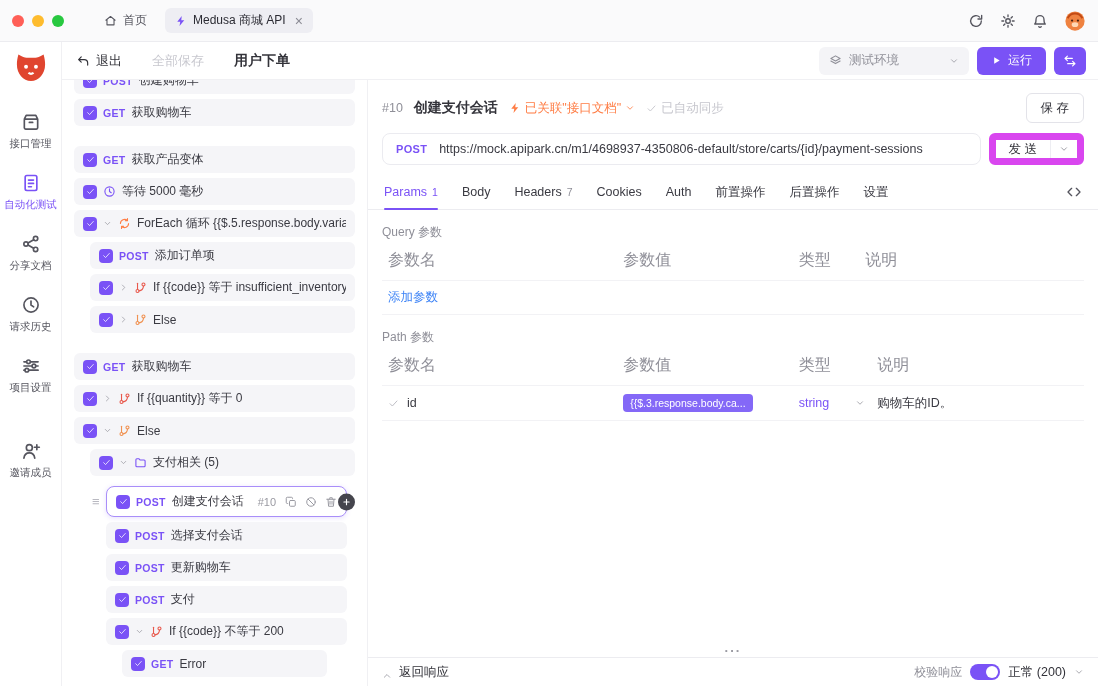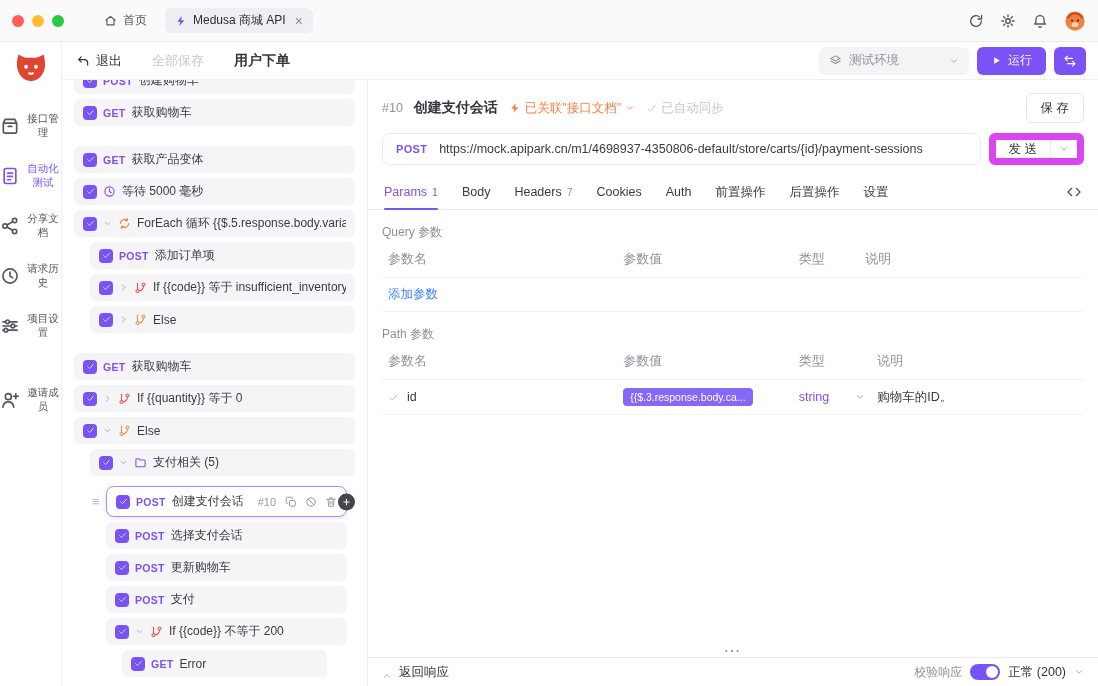--- a/index.html
+++ b/index.html
@@ -22,21 +22,21 @@
   .tab.home{margin-left:14px}
   .tab.active{background:#eeeef3;color:#2b2b33;margin-left:8px}
   .tab .close{color:#8a8a93;margin-left:3px;font-size:14px;line-height:1}
   .tab .bolt{color:#7A52F6}
   .titlebar-right{margin-left:auto;display:flex;align-items:center;gap:16px;color:#55555e}
 
   
   .body-row{flex:1;display:flex;min-height:0}
   .rail{width:62px;flex:none;background:#fff;border-right:1px solid #f0f0f3;display:flex;flex-direction:column;align-items:center;padding-top:8px}
   .logo{width:36px;height:36px}
-  .rail-item{display:flex;align-items:center;gap:5px;color:#55555e;font-size:10.5px;margin-top:22px;cursor:default;text-align:center}
+  .rail-item{display:flex;flex-direction:column;align-items:center;gap:5px;color:#55555e;font-size:10.5px;margin-top:22px;cursor:default;text-align:center}
   .rail-item:first-of-type{margin-top:26px}
   .rail-item.active{color:#7A52F6}
   .rail-item.invite{margin-top:46px}
 
   .right-col{flex:1;display:flex;flex-direction:column;min-width:0}
   .toolbar{height:38px;flex:none;display:flex;align-items:center;padding:0 12px 0 14px;border-bottom:1px solid #f0f0f3;background:#fff}
   .tool-exit{display:flex;align-items:center;gap:6px;color:#33333a}
   .tool-saveall{margin-left:30px;color:#c8c8cf}
   .tool-title{margin-left:30px;font-weight:bold;font-size:14px}
   .toolbar-right{margin-left:auto;display:flex;align-items:center;gap:8px}
@@ -85,21 +85,21 @@
   .tabs{display:flex;align-items:center;gap:24px;padding:0 16px;border-bottom:1px solid #ececf0;height:35px;flex:none}
   .tabitem{font-size:12.5px;color:#3a3a42;height:100%;display:flex;align-items:center;gap:5px;position:relative;white-space:nowrap}
   .tabitem.active{color:#7A52F6}
   .tabitem.active::after{content:"";position:absolute;left:0;right:0;bottom:-1px;height:2px;background:#7A52F6;border-radius:1px}
   .tab-count{font-size:10.5px;color:#8f8f98}
   .tabitem.active .tab-count{color:#7A52F6}
   .code-btn{margin-left:auto;color:#55555e}
   .section{padding:4px 14px 0}
   .sec-title{color:#8f8f98;font-size:12px;margin:10px 0 0}
   table{width:100%;border-collapse:collapse}
-  th{font-weight:normal;color:#8f8f98;text-align:left;font-size:13px;padding:9px 6px;border-bottom:1px solid #f2f2f5}
+  th{font-weight:normal;color:#8f8f98;text-align:left;font-size:16px;padding:9px 6px;border-bottom:1px solid #f2f2f5}
   td{font-size:12.5px;padding:8px 6px;border-bottom:1px solid #f2f2f5;color:#3a3a42}
   .placeholder{color:#3b82f6}
   .name-cell{display:flex;align-items:center;gap:8px}
   .name-cell .icon{color:#b8b8c0}
   .chip{background:#8468F7;color:#fff;font-size:10.5px;padding:3px 7px;border-radius:4px;white-space:nowrap;display:inline-block}
   .type-cell{display:flex;align-items:center;gap:26px}
   .type-val{color:#7A52F6}
   .spacer{flex:1}
   .dots{text-align:center;color:#9a9aa2;font-weight:bold;letter-spacing:2px;line-height:10px;padding-bottom:4px}
   .footer{flex:none;border-top:1px solid #ececf0;height:29px;display:flex;align-items:center;padding:0 14px;font-size:12.5px;background:#fff}

